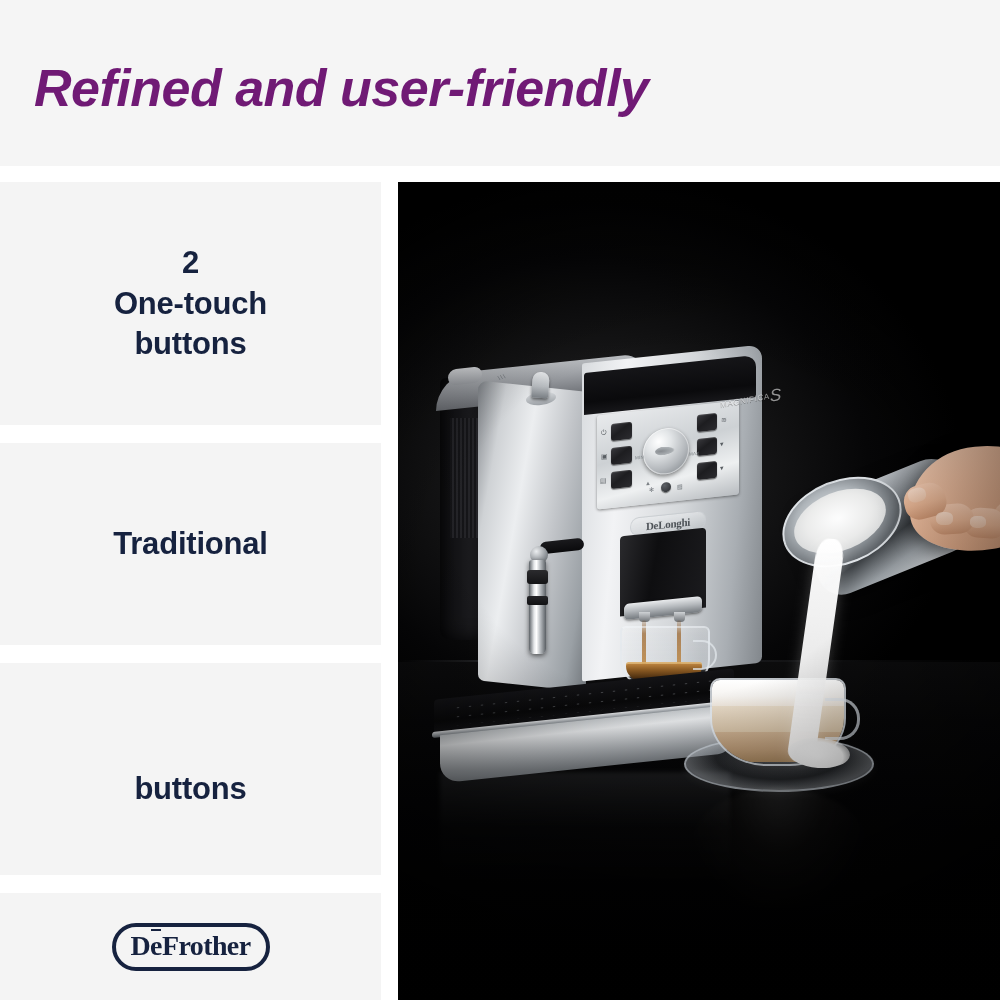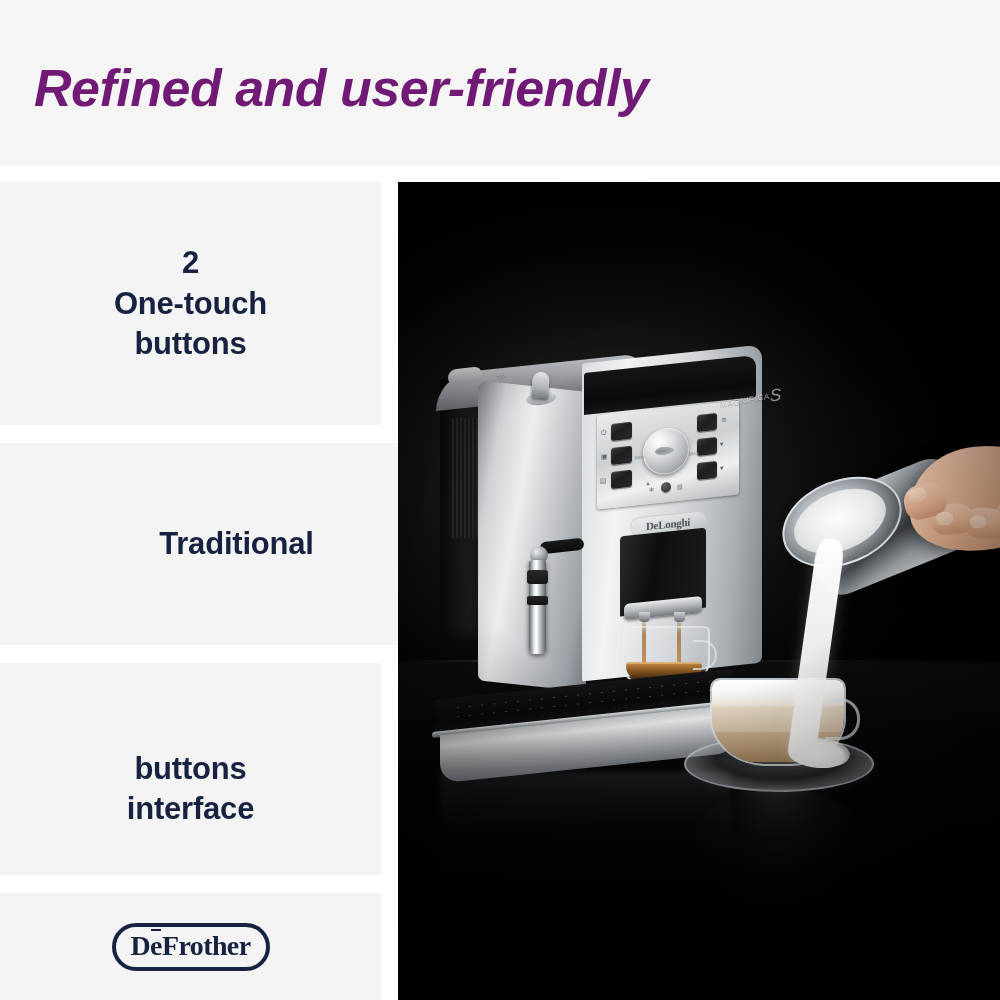--- a/index.html
+++ b/index.html
@@ -48,21 +48,21 @@
     position: absolute;
     left: 0;
     width: 381px;
     background: #f4f4f4;
     display: flex;
     align-items: center;
     justify-content: center;
     text-align: center;
   }
   .panel-1 { top: 182px;  height: 243px; }
-  .panel-2 { top: 443px;  height: 202px; padding-left: 46px; }
+  .panel-2 { top: 443px;  height: 202px; }
   .panel-3 { top: 663px;  height: 212px; }
   .panel-logo { top: 893px; height: 107px; }
 
   .feature-text {
     color: #16223f;
     font-size: 31px;
     font-weight: 700;
     line-height: 1.32;
     letter-spacing: -0.2px;
     padding: 0 20px;
@@ -580,21 +580,20 @@
   <div class="feature-panel panel-2">
     <div class="feature-text">
       <span>Traditional</span><br>
     </div>
   </div>
 
   <div class="feature-panel panel-3">
     <div class="feature-text">
       <br>
       <span>buttons</span><br>
-      <span>interface</span>
     </div>
   </div>
 
   <div class="feature-panel panel-logo">
     <div class="logo-pill">
       <div class="logo-word"><span>D</span><span class="macron">e</span><span>Frother</span></div>
     </div>
   </div>
 
   <div class="product-panel">

